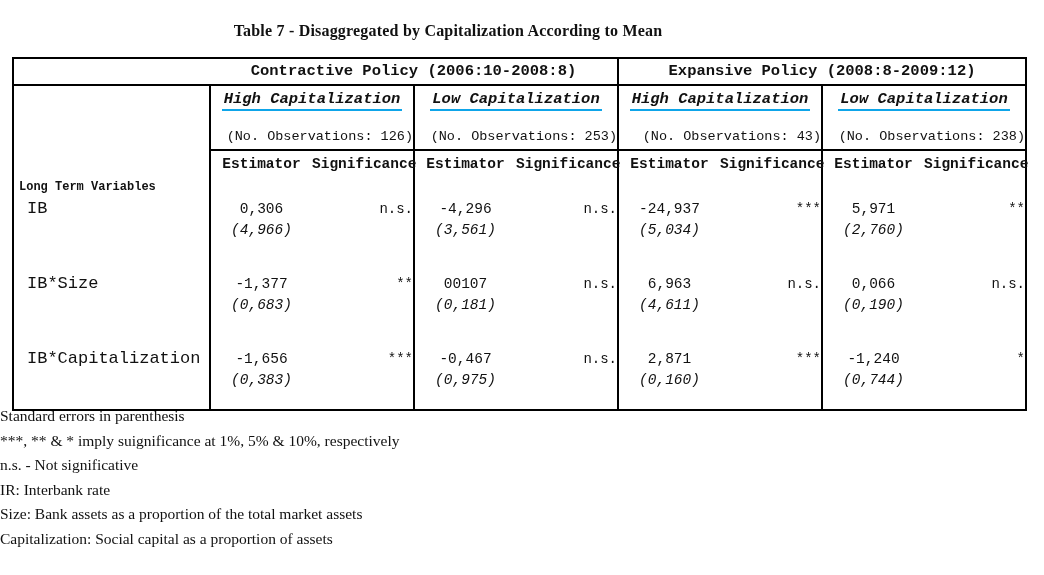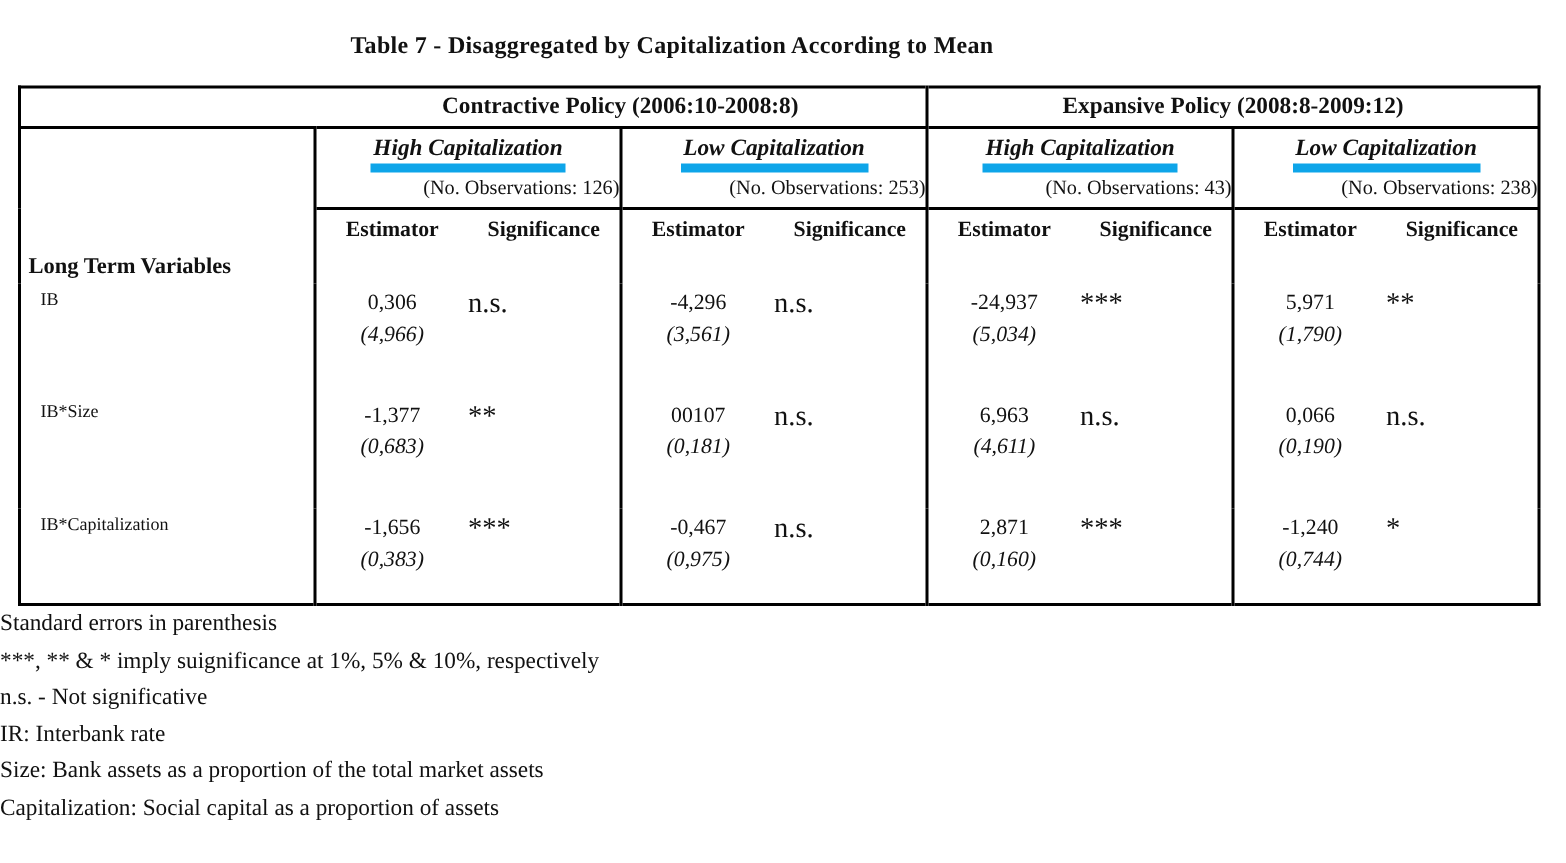--- a/index.html
+++ b/index.html
@@ -28,20 +28,21 @@
     letter-spacing: 0.2px;
   }
   table.tbl {
     position: absolute;
     left: 12px;
     top: 57px;
     width: 820px;
     border-collapse: collapse;
     table-layout: fixed;
     border: 2px solid #000;
+    font-family: Liberation Mono, monospace;
   }
   col.lab { width: 197px; }
   col.sub { width: 102px; }
   td {
     padding: 0;
     font-size: 14.5px;
     vertical-align: middle;
   }
   
   .corner { border-bottom: 2px solid #000; }
@@ -59,59 +60,59 @@
     text-align: center;
     border-left: 2px solid #000;
     border-bottom: 2px solid #000;
     padding: 4px 0 5px 0;
   }
   .capname {
     display: inline-block;
     font-weight: bold;
     font-style: italic;
     font-size: 15.5px;
-    border-bottom: 6px solid #0ea5e9;
+    border-bottom: 2px solid #0ea5e9;
     padding: 0 2px 1px 2px;
-    margin-bottom: 2px;
+    margin-bottom: 18px;
   }
   .obs { font-size: 13.5px; text-align: right; }
   
   .colhead {
     font-weight: bold;
     font-size: 14.5px;
     text-align: center;
     padding: 5px 0 4px 0;
   }
   .gstart { border-left: 2px solid #000; }
   
   .section-label {
     font-weight: bold;
-    font-size: 15px;
+    font-size: 12px;
     padding: 4px 0 2px 5px;
     vertical-align: top;
     margin-left: 16px;
   }
   .varlabel {
-    font-size: 12px;
+    font-size: 17px;
     padding: 3px 0 30px 13px;
     vertical-align: top;
   }
   .last .varlabel { padding-bottom: 18px; }
   .est {
     text-align: center;
     vertical-align: top;
     padding: 3px 0 30px 0;
   }
   .last .est { padding-bottom: 18px; }
   .val { font-size: 14.5px; line-height: 21px; }
   .se  { font-size: 14.5px; font-style: italic; line-height: 21px; }
   .sig {
-    text-align: left;
-    vertical-align: top;
-    font-size: 19px;
+    text-align: right;
+    vertical-align: top;
+    font-size: 14px;
     padding: 3px 0 0 0;
     line-height: 21px;
   }
   
   .footnotes {
     position: absolute;
     left: 0;
     top: 404px;
     width: 1000px;
   }
@@ -203,21 +204,21 @@
         <div class="se">(3,561)</div>
       </td>
       <td class="sig">n.s.</td>
       <td class="est gstart">
         <div class="val">-24,937</div>
         <div class="se">(5,034)</div>
       </td>
       <td class="sig">***</td>
       <td class="est gstart">
         <div class="val">5,971</div>
-        <div class="se">(1,790)</div>
+        <div class="se">(2,760)</div>
       </td>
       <td class="sig">**</td>
     </tr>
 
     <tr>
       <td class="lblcell varlabel">IB*Size</td>
       <td class="est gstart">
         <div class="val">-1,377</div>
         <div class="se">(0,683)</div>
       </td>

